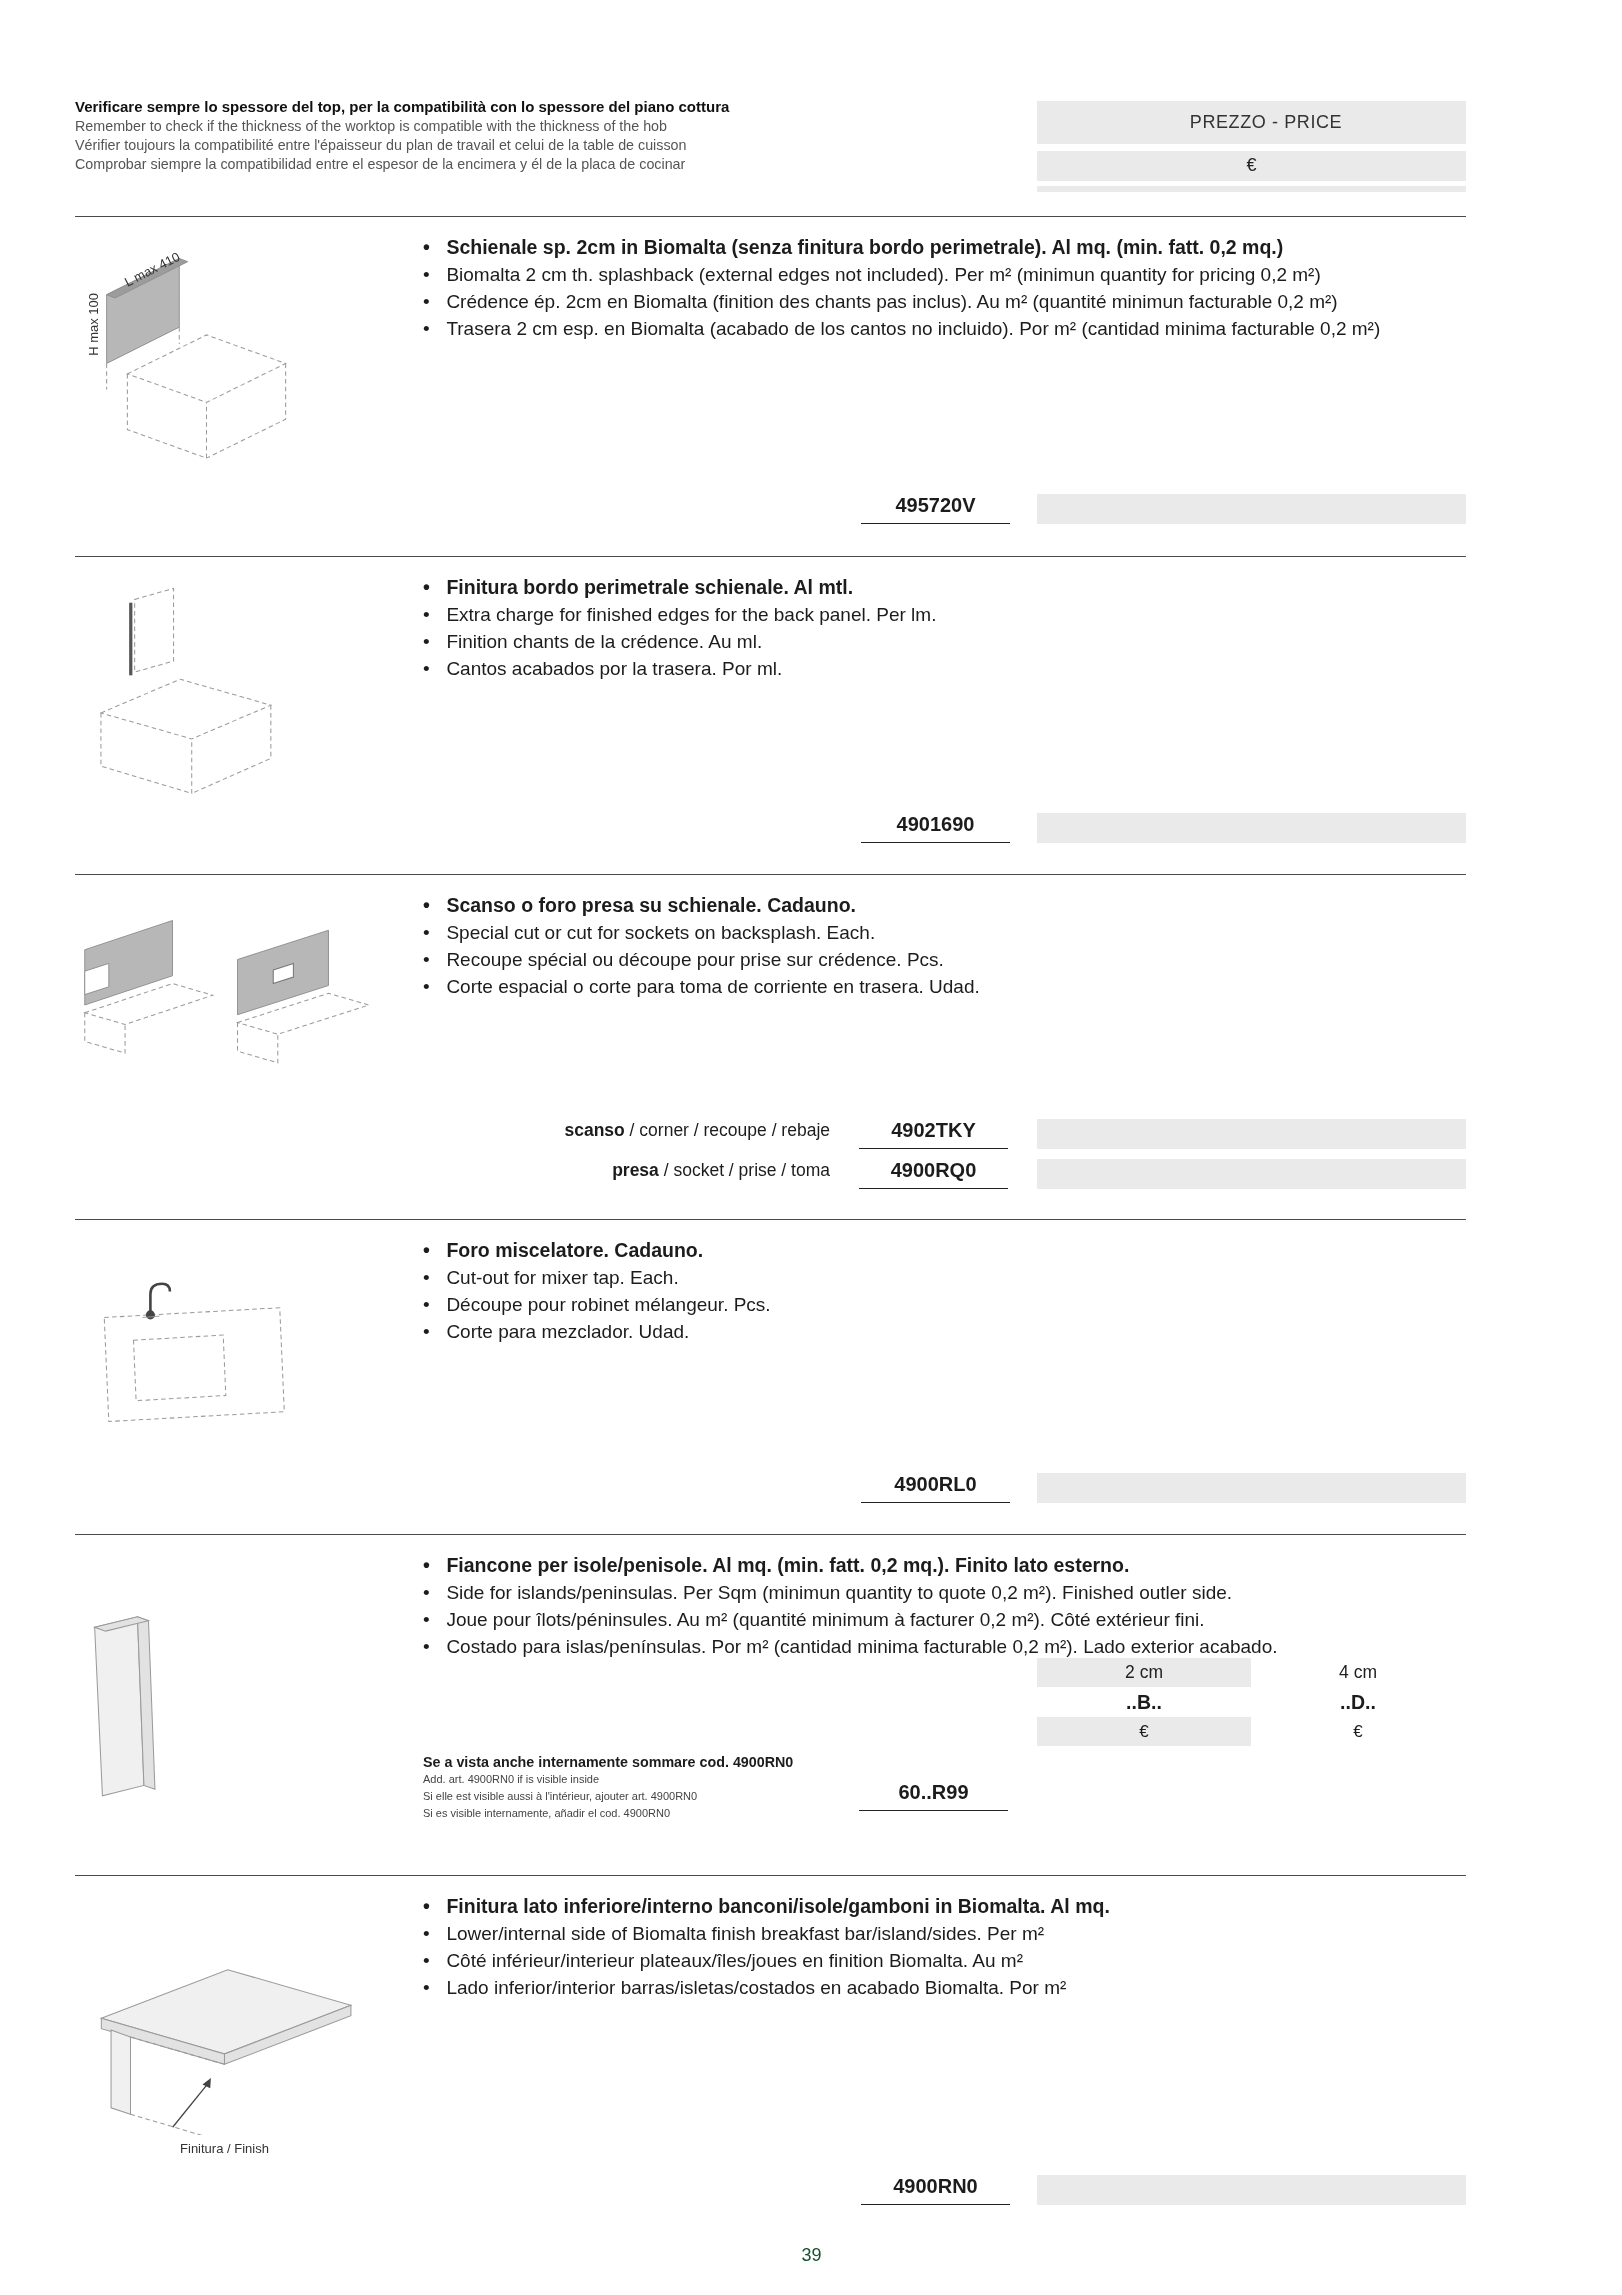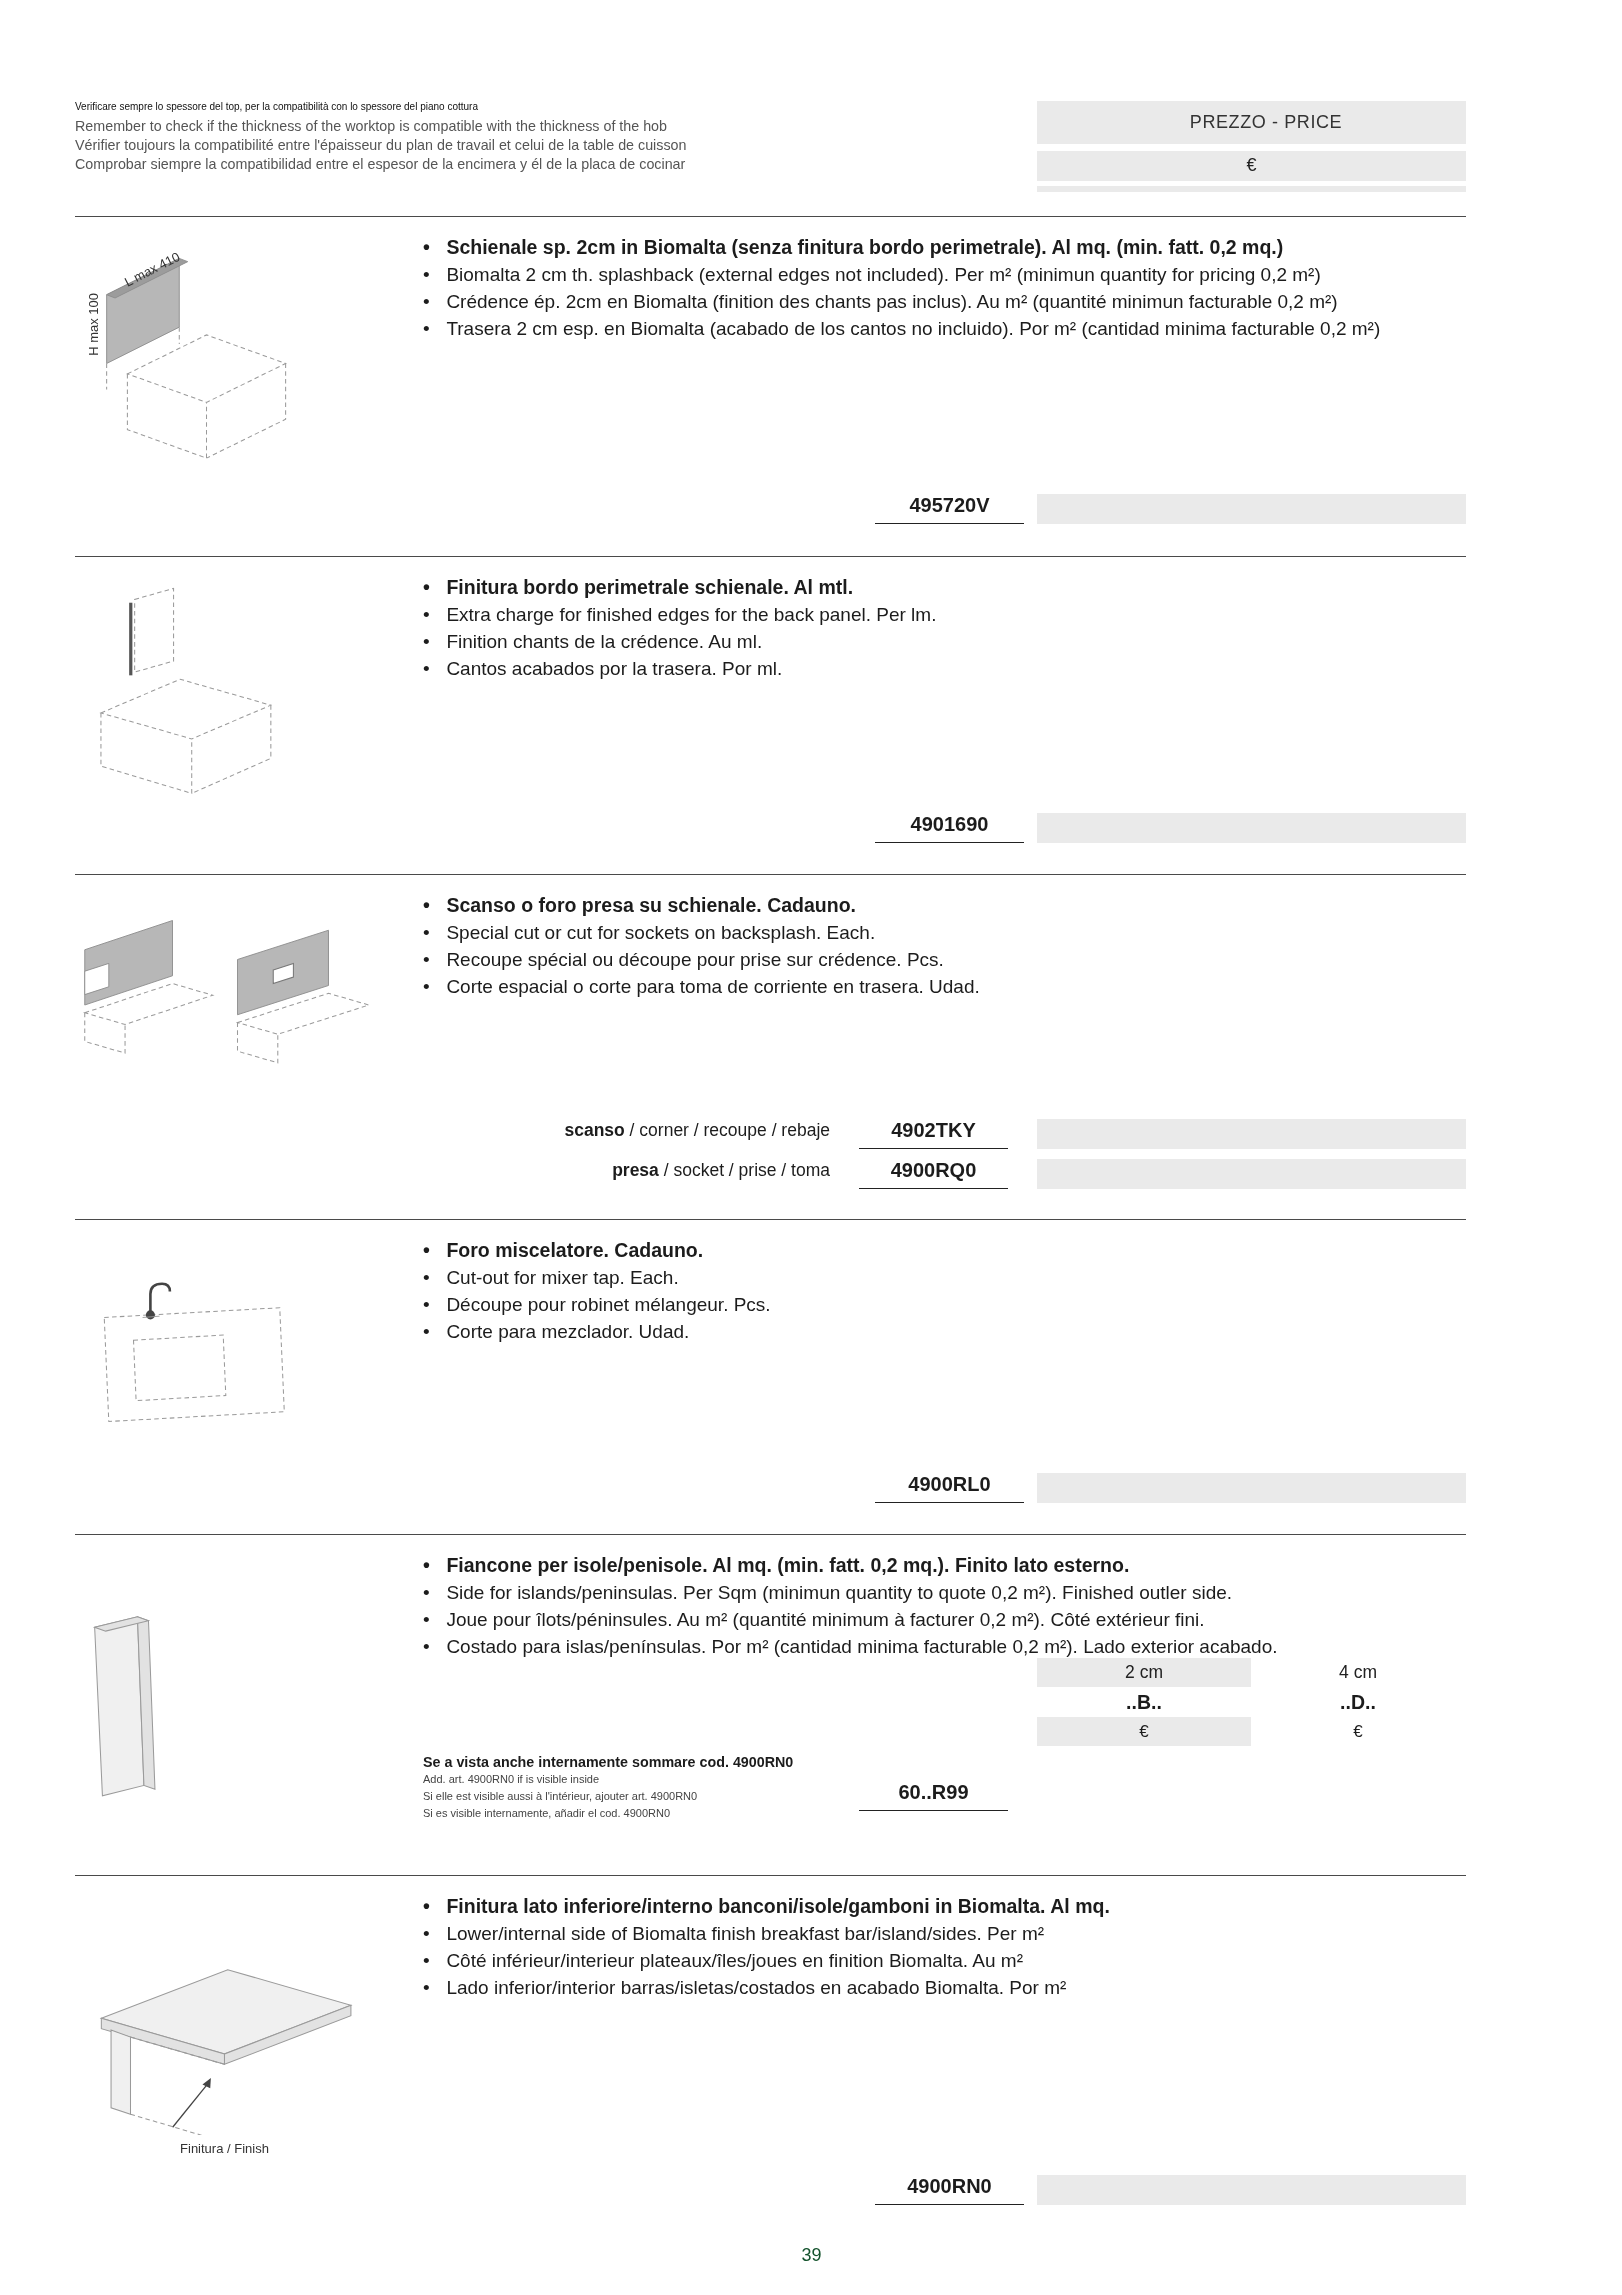--- a/index.html
+++ b/index.html
@@ -4,21 +4,21 @@
 <style>
   * { margin:0; padding:0; box-sizing:border-box; }
   html,body { background:#ffffff; }
   .page {
     position:relative; width:1623px; height:2295px; background:#ffffff;
     font-family:"Liberation Sans","DejaVu Sans",sans-serif; color:#1c1c1c; overflow:hidden;
   }
 
   
   .hdr-warning { position:absolute; left:75px; top:97px; width:897px; }
-  .w-bold { font-size:10px; font-weight:normal; line-height:20px; color:#111; }
+  .w-bold { font-size:15px; font-weight:bold; line-height:20px; color:#111; }
   .w-line { font-size:14.3px; line-height:19px; color:#555; }
 
   .hdr-price { position:absolute; left:1037px; top:101px; width:429px; }
   .price-label-box { height:43px; background:#eaeaea; display:flex; align-items:center; justify-content:center; font-size:18px; color:#333; letter-spacing:0.6px;padding-left:29px; }
   .euro-box { margin-top:6.5px; height:30px; background:#eaeaea; display:flex; align-items:center; justify-content:center; font-size:18px; color:#222; }
   .euro-strip { margin-top:5.8px; height:5.8px; background:#eaeaea; }
 
   
   .section { position:absolute; left:75px; width:1391px; border-top:1.3px solid #4a4a4a; }
   #s1 { top:216px;  height:339px; }
@@ -26,21 +26,21 @@
   #s3 { top:874px; height:344px; }
   #s4 { top:1219px; height:315px; }
   #s5 { top:1534px; height:341px; }
   #s6 { top:1875px; height:356px; }
 
   .bullets { position:absolute; left:348px; top:17px; width:1043px; }
   .bullet { display:flex; align-items:flex-start; font-size:19px; line-height:27px; color:#1c1c1c; }
   .bullet .dot { flex:0 0 23.4px; }
   .bullet.lead { font-weight:bold; font-size:19.5px; }
 
-  .code-row { position:absolute; right:0; display:flex; align-items:flex-end; gap:13px; }
+  .code-row { position:absolute; right:0; display:flex; align-items:flex-end; gap:27px; }
   #s1 .code-row, #s2 .code-row, #s4 .code-row { bottom:31px; }
   #s6 .code-row { bottom:26px; }
   .code-box { width:149px; text-align:center; font-weight:bold; font-size:20px; padding-bottom:5.8px; border-bottom:1.9px solid #222; white-space:nowrap; }
   .price-bar { width:429px; height:30px; background:#eaeaea; }
 
   
   .rows3 { position:absolute; right:0; bottom:29px; display:flex; flex-direction:column; gap:10.4px; align-items:flex-end; }
   .row3 { display:flex; align-items:flex-end; gap:29px; }
   .row3 .row-label { font-size:17.5px; padding-bottom:7.8px; white-space:nowrap; color:#1c1c1c; }
 

